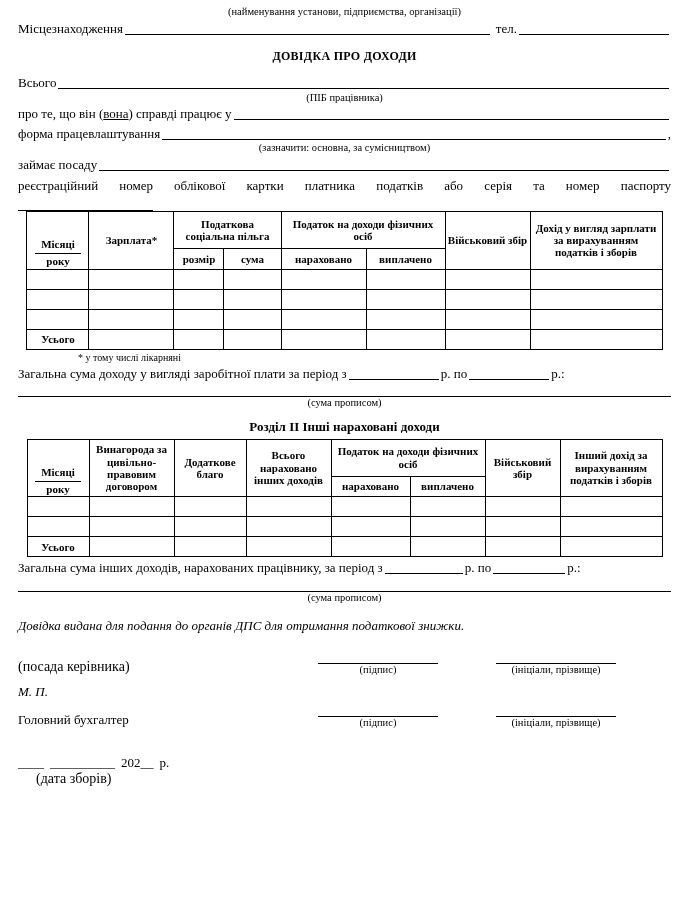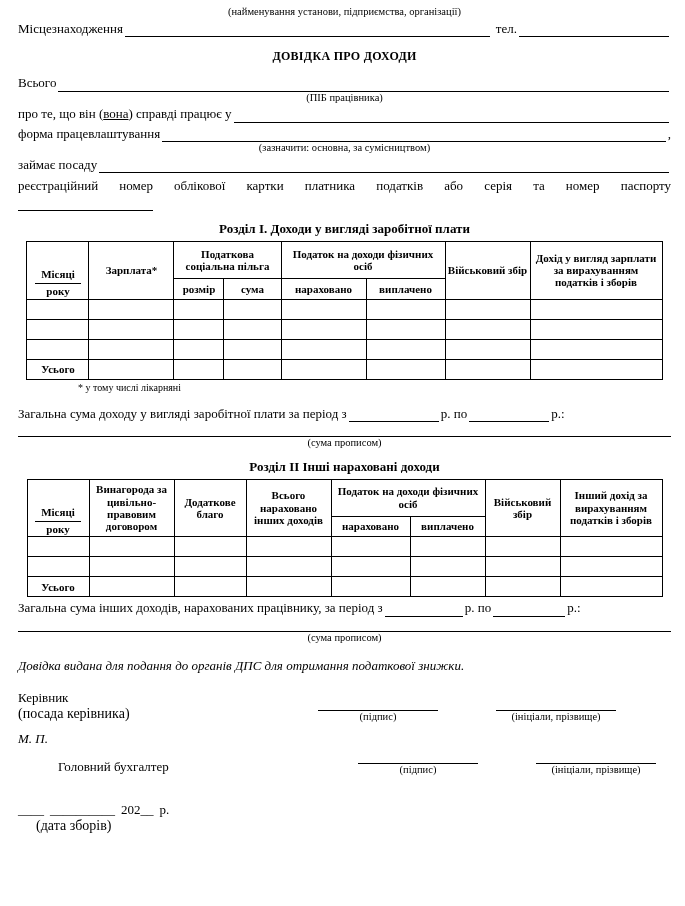--- a/index.html
+++ b/index.html
@@ -27,21 +27,20 @@
     padding: 6px 14px 0 18px;
   }
   .tiny { font-size: 14px; }
   .hint {
     font-size: 10.5px;
     text-align: center;
     line-height: 1.1;
   }
   .row {
     display: flex;
-    align-items: flex-end;
     line-height: 1.35;
   }
   .lbl { white-space: nowrap; }
   .fill {
     flex: 1 1 auto;
     border-bottom: 1px solid #000;
     height: 14px;
     margin: 0 2px;
   }
   .line-under {
@@ -161,21 +160,20 @@
     <div class="hint">(зазначити: основна, за сумісництвом)</div>
 
     <div class="row" style="margin-top:2px;">
       <span class="lbl">займає посаду</span>
       <span class="fill"></span>
     </div>
 
     <div class="spread" style="margin-top:3px;">реєстраційний номер облікової картки платника податків або серія та номер паспорту</div>
     <div class="line-under" style="width:135px;"></div>
 
-    <div class="section-title">Розділ І. Доходи у вигляді заробітної плати</div>
 
     <table class="grid">
       <colgroup>
         <col style="width:62px">
         <col style="width:85px">
         <col style="width:50px">
         <col style="width:57px">
         <col style="width:85px">
         <col style="width:79px">
         <col style="width:85px">
@@ -240,21 +238,21 @@
           <td class="datarow"></td>
           <td class="datarow"></td>
           <td class="datarow"></td>
           <td class="datarow"></td>
         </tr>
       </tbody>
     </table>
 
     <div class="footnote">* у тому числі лікарняні</div>
 
-    <div class="row" style="margin-top:12px;">
+    <div class="row" style="margin-top:2px;">
       <span class="lbl">Загальна сума доходу у вигляді заробітної плати за період з</span>
       <span class="fill" style="flex:0 0 90px;"></span>
       <span class="lbl">р. по</span>
       <span class="fill" style="flex:0 0 80px;"></span>
       <span class="lbl">р.:</span>
     </div>
     <div class="line-under"></div>
     <div class="hint">(сума прописом)</div>
 
     <div class="section-title">Розділ ІІ Інші нараховані доходи</div>
@@ -330,37 +328,36 @@
       <span class="fill" style="flex:0 0 72px;"></span>
       <span class="lbl">р.:</span>
     </div>
     <div class="line-under"></div>
     <div class="hint">(сума прописом)</div>
 
     <div class="para" style="margin-top:14px;">Довідка видана для подання до органів ДПС для отримання податкової знижки.</div>
 
     <div class="sig-row">
       <div class="sig-left">
-        <div>Керівник</div>
         <div class="tiny">(посада керівника)</div>
       </div>
       <div>
         <div class="sig-line"></div>
         <div class="sig-cap">(підпис)</div>
       </div>
       <div style="width:58px;"></div>
       <div>
         <div class="sig-line"></div>
         <div class="sig-cap">(ініціали, прізвище)</div>
       </div>
     </div>
 
     <div class="para" style="margin-top:8px;">М. П.</div>
 
-    <div class="sig-row" style="margin-top:2px;margin-left:40px;">
+    <div class="sig-row" style="margin-top:2px;">
       <div class="sig-left">
         <div>Головний бухгалтер</div>
       </div>
       <div>
         <div class="sig-line"></div>
         <div class="sig-cap">(підпис)</div>
       </div>
       <div style="width:58px;"></div>
       <div>
         <div class="sig-line"></div>

